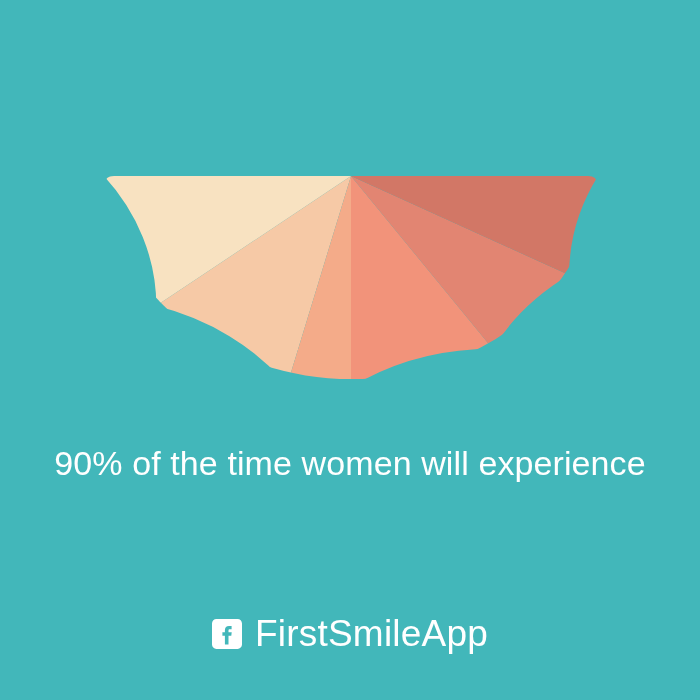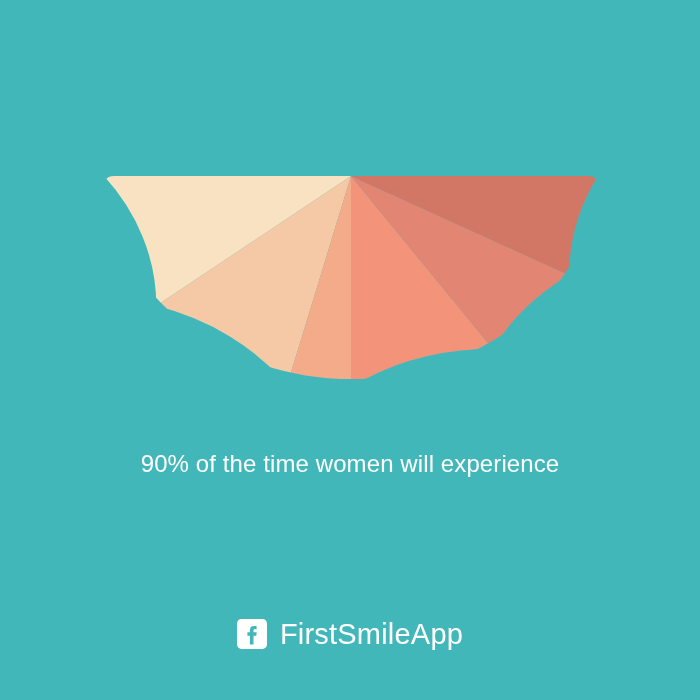--- a/index.html
+++ b/index.html
@@ -34,21 +34,21 @@
     height: 420px;
   }
   #caption {
     position: absolute;
     left: 50px;
     top: 444px;
     width: 600px;
     text-align: center;
     color: #ffffff;
     font-family: "Liberation Sans", sans-serif;
-    font-size: 24px;
+    font-size: 34px;
     line-height: 39px;
     font-weight: 400;
     letter-spacing: 0.1px;
   }
   #caption .cap-line {
     display: block;
     white-space: nowrap;
   }
   #footer {
     position: absolute;
@@ -63,21 +63,21 @@
   #fb-icon {
     display: block;
     width: 30px;
     height: 30px;
     margin-right: 13px;
     flex: 0 0 auto;
   }
   #brand-name {
     color: #ffffff;
     font-family: "Liberation Sans", sans-serif;
-    font-size: 29px;
+    font-size: 37px;
     font-weight: 400;
     letter-spacing: 0.2px;
     line-height: 30px;
   }
 </style>
 </head>
 <body style="background: rgb(66, 183, 186);">
 
 <div id="card" style="background: rgb(66, 183, 186);">
 

